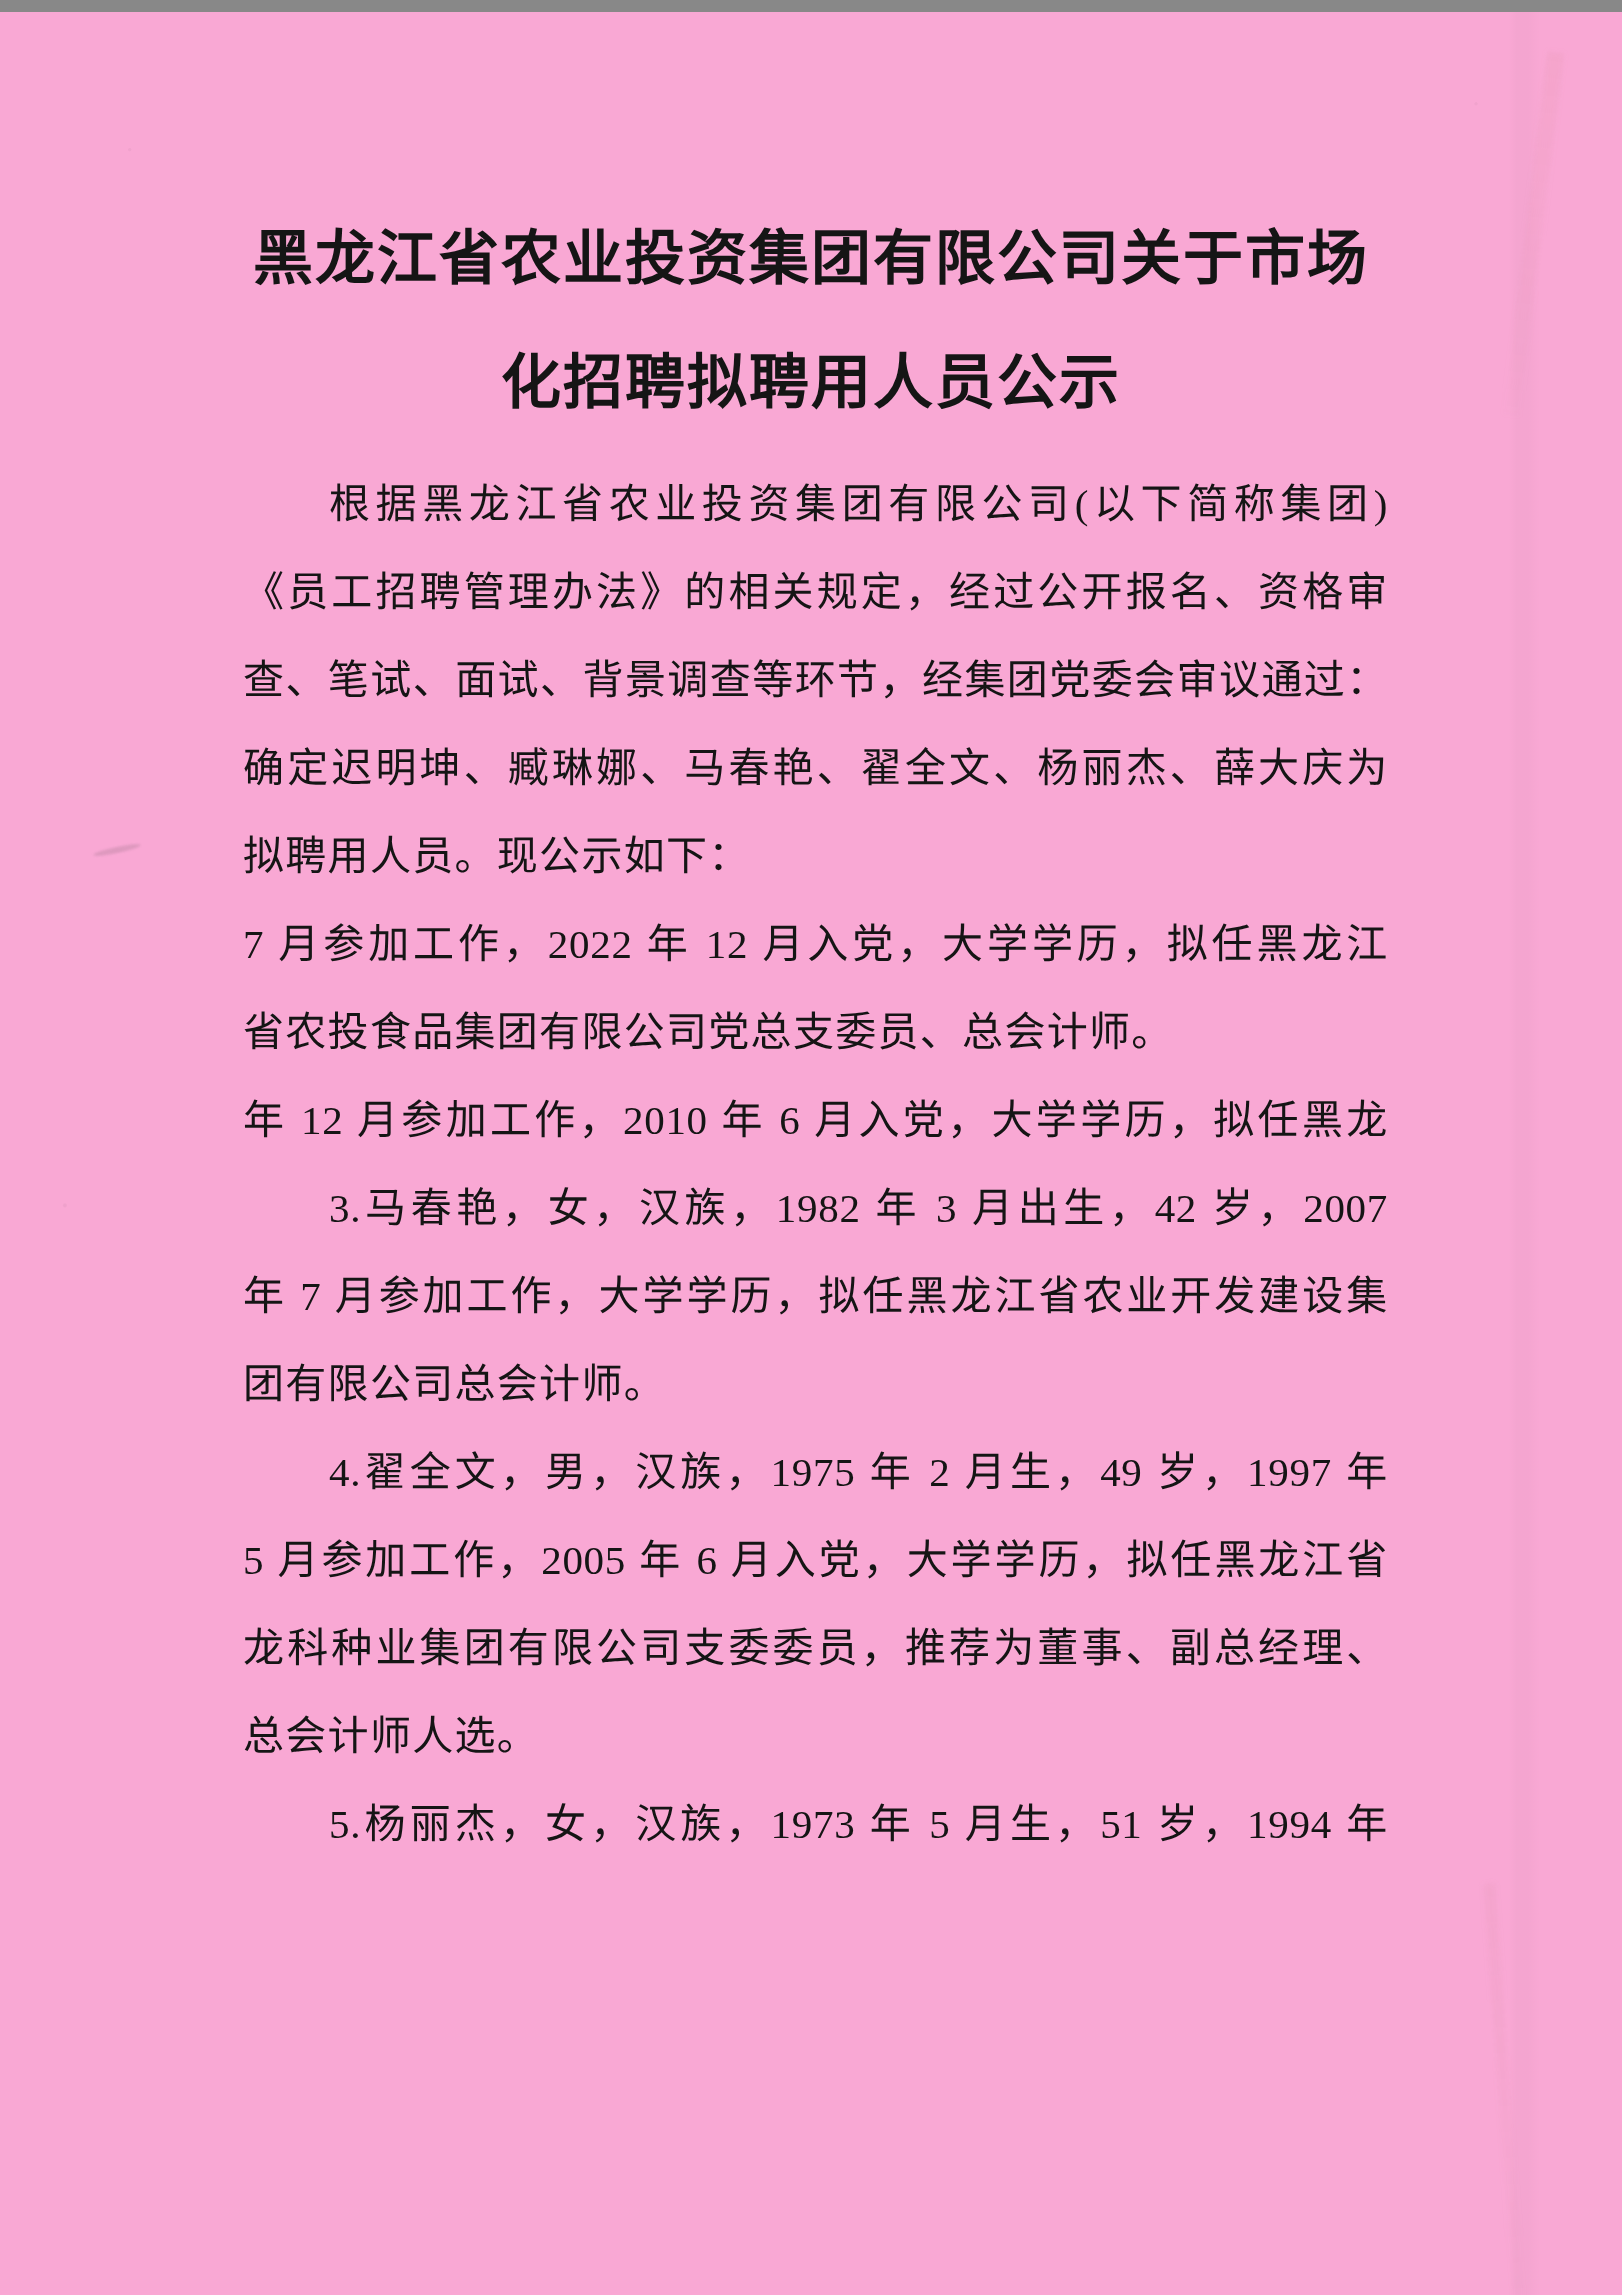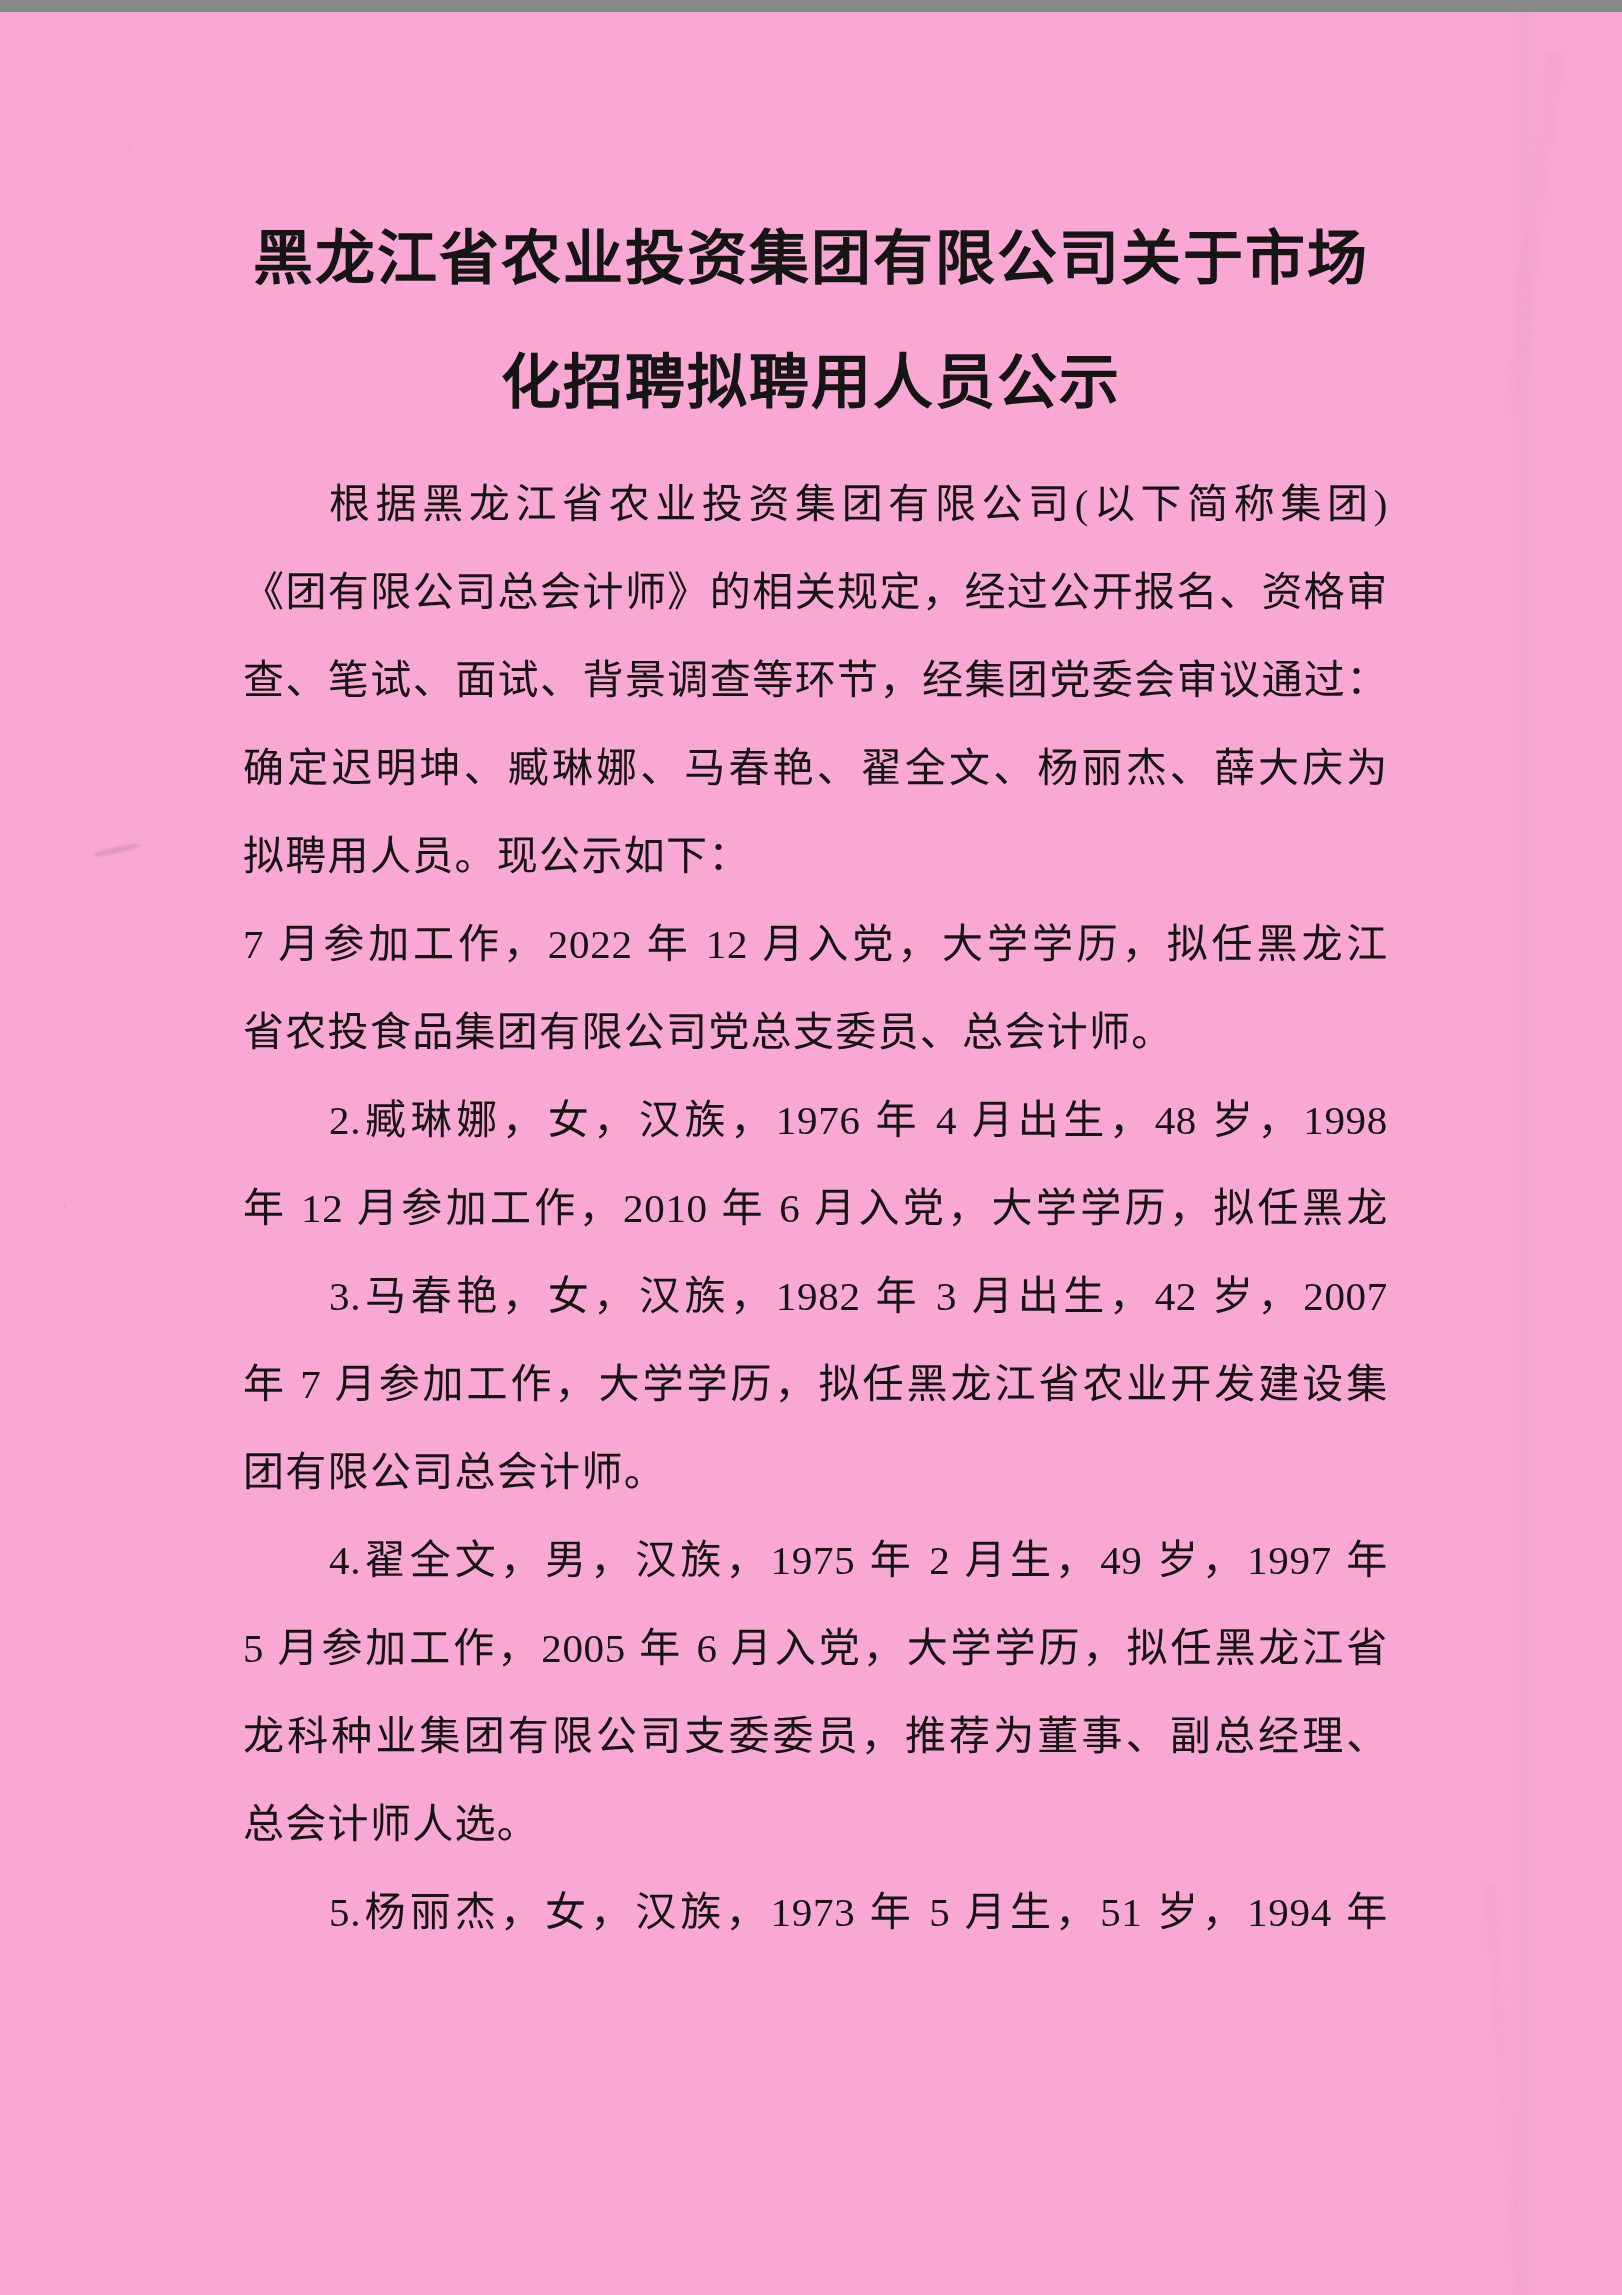--- a/index.html
+++ b/index.html
@@ -70,27 +70,26 @@
   <div class="artifact streak-pink"></div>
   <div class="artifact streak-pink2"></div>
 
   <div class="title-block">
     <div class="title-line">黑龙江省农业投资集团有限公司关于市场</div>
     <div class="title-line">化招聘拟聘用人员公示</div>
   </div>
 
   <div class="body-block">
     <div class="bline indent">根据黑龙江省农业投资集团有限公司(以下简称集团)</div>
-    <div class="bline">《团有限公司总会计师》的相关规定，经过公开报名、资格审</div>
+    <div class="bline">《员工招聘管理办法》的相关规定，经过公开报名、资格审</div>
     <div class="bline">查、笔试、面试、背景调查等环节，经集团党委会审议通过：</div>
     <div class="bline">确定迟明坤、臧琳娜、马春艳、翟全文、杨丽杰、薛大庆为</div>
     <div class="bline left">拟聘用人员。现公示如下：</div>
     <div class="bline">7 月参加工作，2022 年 12 月入党，大学学历，拟任黑龙江</div>
     <div class="bline left">省农投食品集团有限公司党总支委员、总会计师。</div>
-    <div class="bline indent">2.臧琳娜，女，汉族，1976 年 4 月出生，48 岁，1998</div>
     <div class="bline">年 12 月参加工作，2010 年 6 月入党，大学学历，拟任黑龙</div>
     <div class="bline indent">3.马春艳，女，汉族，1982 年 3 月出生，42 岁，2007</div>
     <div class="bline">年 7 月参加工作，大学学历，拟任黑龙江省农业开发建设集</div>
     <div class="bline left">团有限公司总会计师。</div>
     <div class="bline indent">4.翟全文，男，汉族，1975 年 2 月生，49 岁，1997 年</div>
     <div class="bline">5 月参加工作，2005 年 6 月入党，大学学历，拟任黑龙江省</div>
     <div class="bline">龙科种业集团有限公司支委委员，推荐为董事、副总经理、</div>
     <div class="bline left">总会计师人选。</div>
     <div class="bline indent">5.杨丽杰，女，汉族，1973 年 5 月生，51 岁，1994 年</div>
   </div>

